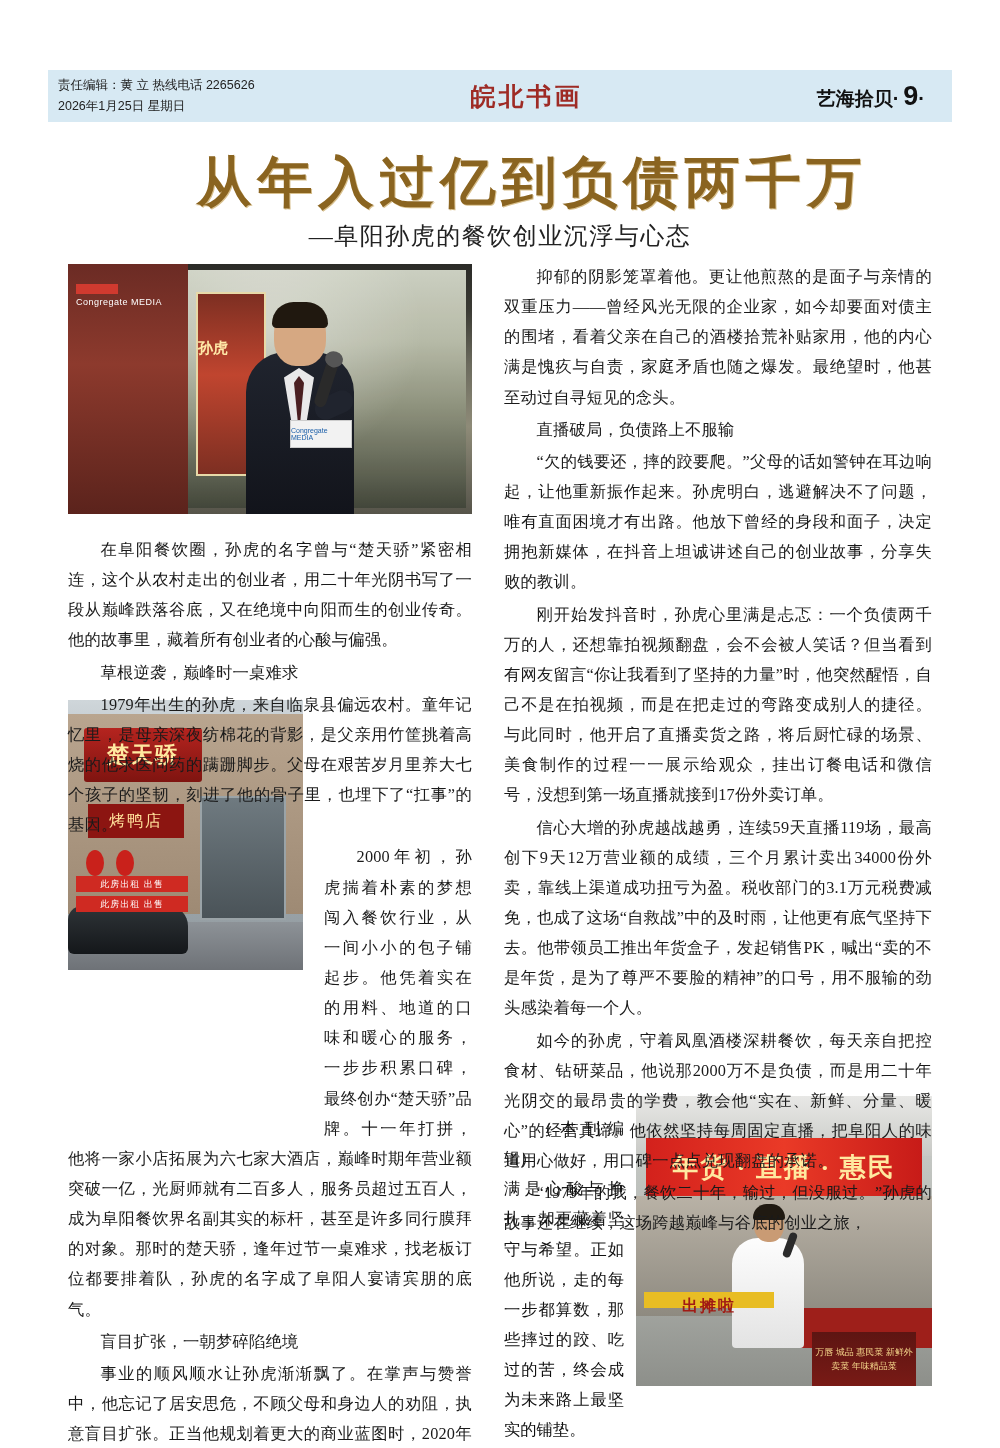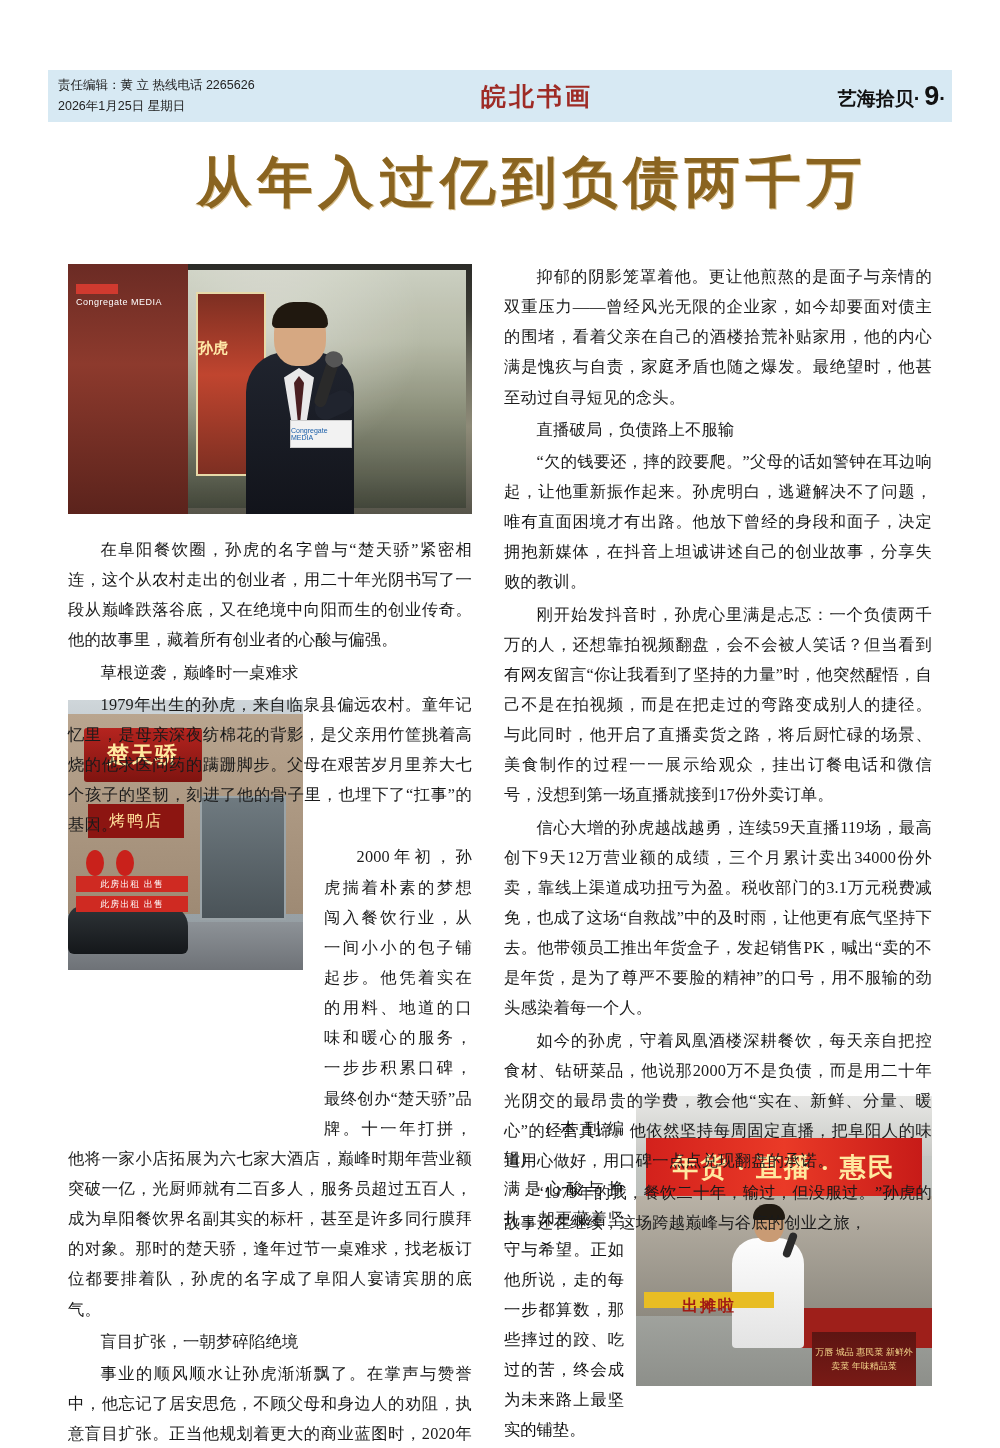--- a/index.html
+++ b/index.html
@@ -46,21 +46,21 @@
     text-align: center;
     color: #9e2b25;
     font-size: 25px;
     font-weight: bold;
     letter-spacing: 3px;
     font-family: "Liberation Serif", serif;
   }
   .masthead-right {
     width: 230px;
     text-align: right;
-    padding-right: 6px;
+    padding-right: 27px;
     font-size: 19px;
     font-weight: bold;
     color: #111;
     font-family: "Liberation Sans", sans-serif;
     white-space: nowrap;
   }
   .masthead-right .pg {
     font-size: 27px;
     margin-left: 4px;
   }
@@ -329,20 +329,21 @@
       <div>责任编辑：黄 立 热线电话 2265626</div>
       <div>2026年1月25日 星期日</div>
     </div>
     <div class="masthead-center">皖北书画</div>
     <div class="masthead-right">
       <span>艺海拾贝</span><span class="dot">·</span><span class="pg">9</span><span class="dot">·</span>
     </div>
   </div>
 
   <div class="headline">从年入过亿到负债两千万</div>
+  <div class="subhead">—阜阳孙虎的餐饮创业沉浮与心态</div>
 
   <div class="photo photo-top">
     <div class="p1-bg"></div>
     <div class="p1-painting"></div>
     <div class="p1-left-panel"></div>
     <div class="p1-poster">
       <div class="t1">孙虎</div>
     </div>
     <div class="p1-man-body"></div>
     <div class="p1-shirt"></div>

